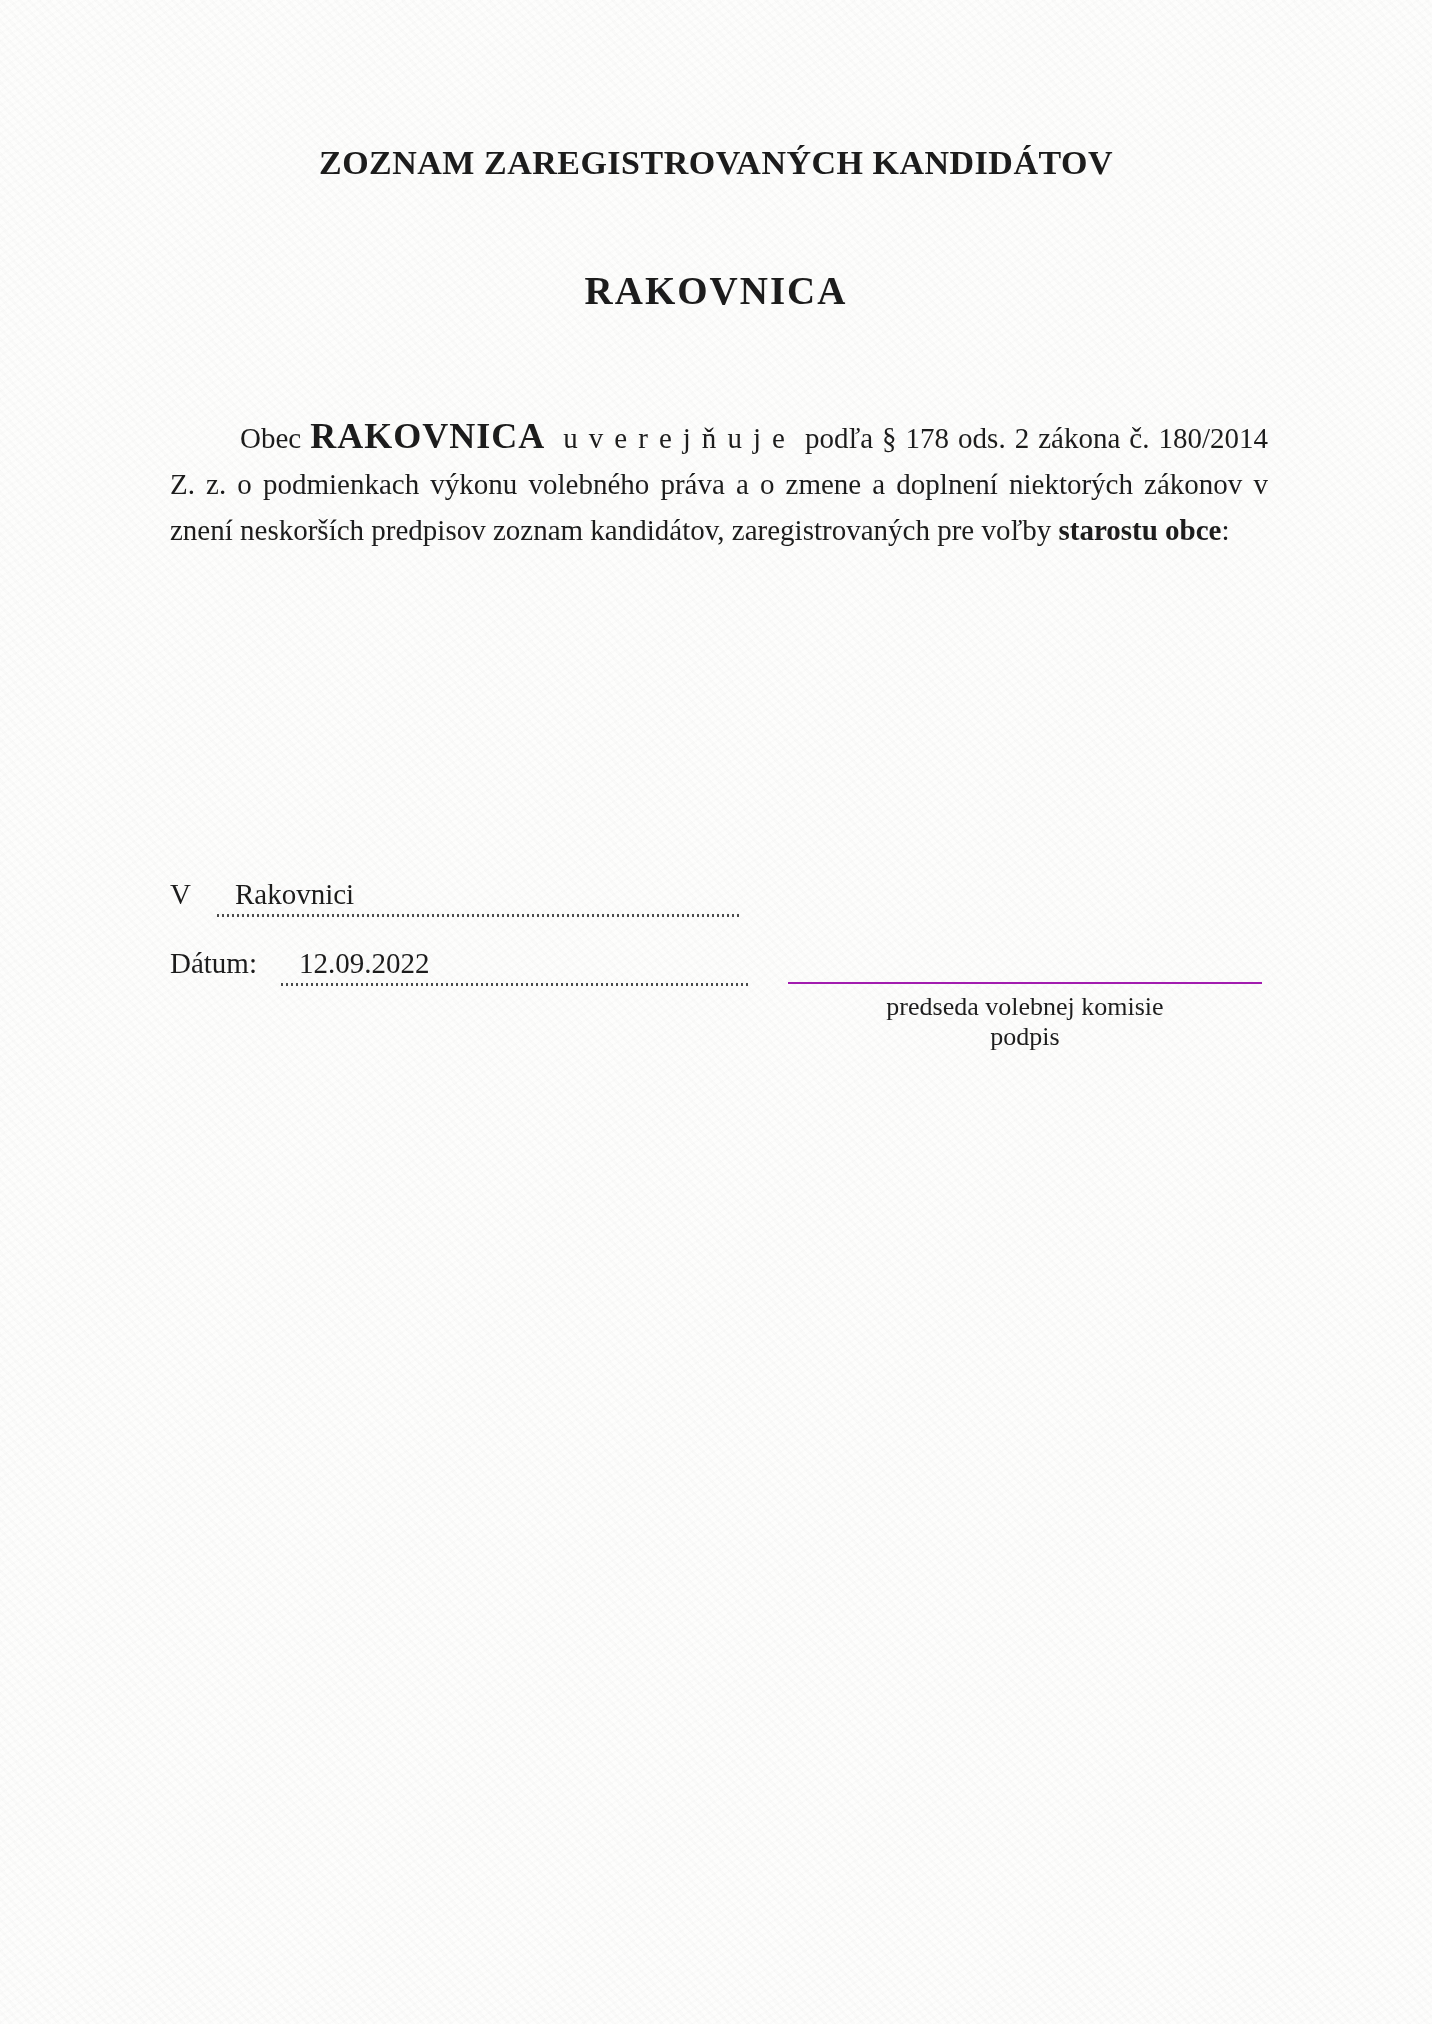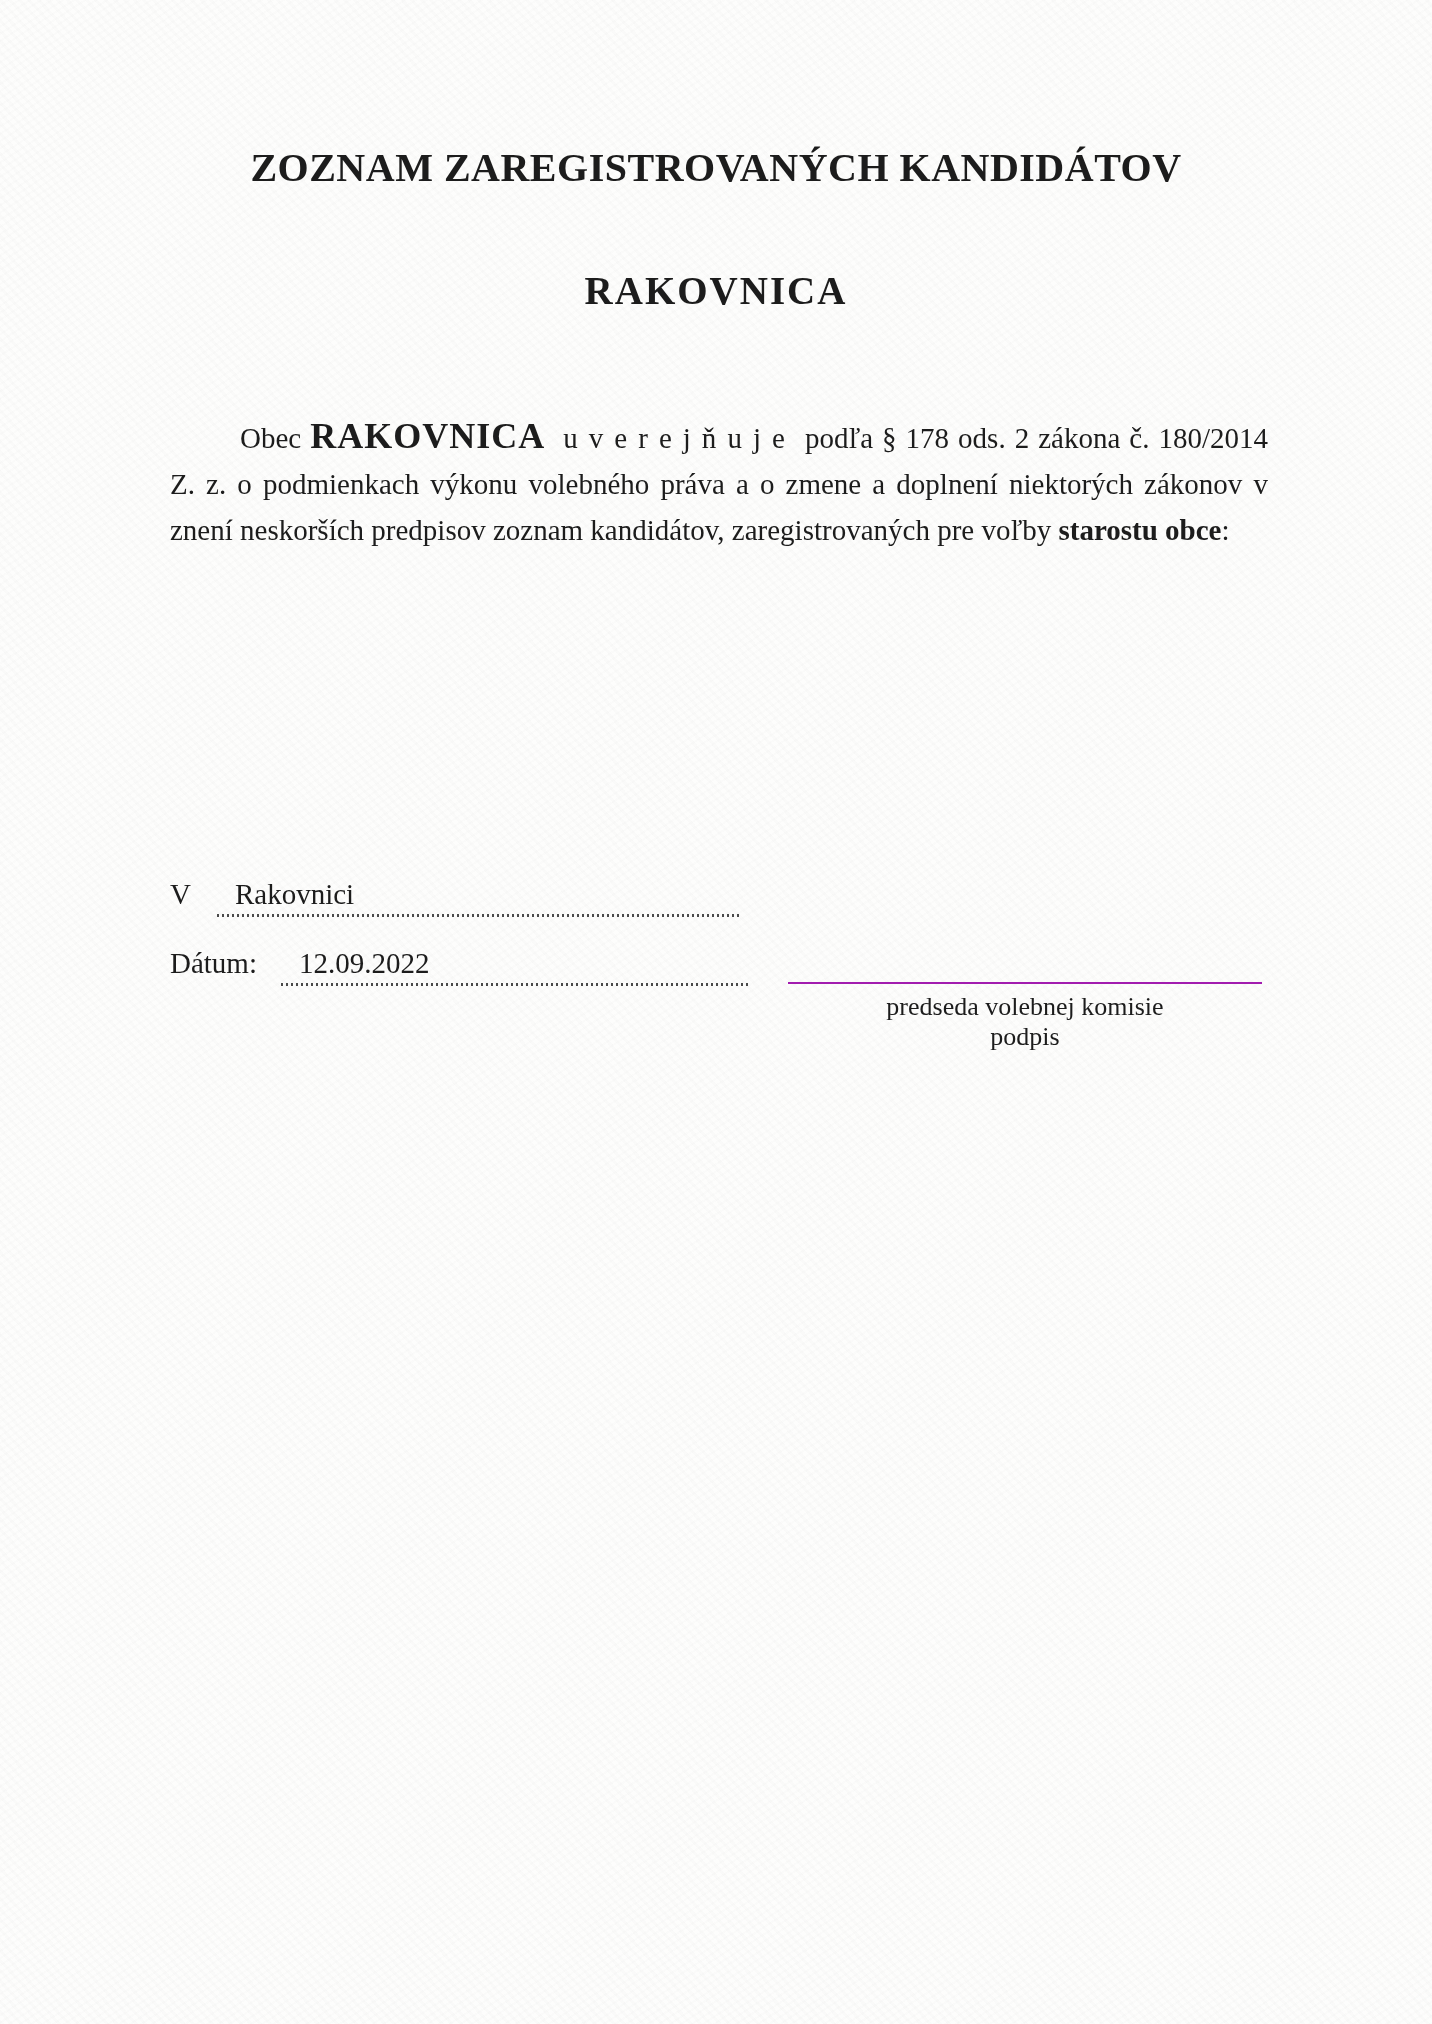--- a/index.html
+++ b/index.html
@@ -26,21 +26,21 @@
       repeating-linear-gradient(47deg, rgba(120,120,120,0.022) 0 3px, rgba(255,255,255,0) 3px 7px),
       repeating-linear-gradient(-33deg, rgba(120,120,120,0.018) 0 2px, rgba(255,255,255,0) 2px 6px);
     pointer-events: none;
   }
 
   .title {
     position: absolute;
     left: 0; right: 0;
     top: 144px;
     text-align: center;
-    font-size: 40px;
+    font-size: 34px;
     font-weight: bold;
     letter-spacing: 0.5px;
   }
   .subtitle {
     position: absolute;
     left: 0; right: 0;
     top: 228px;
     text-align: center;
     font-size: 27px;
     font-weight: bold;

